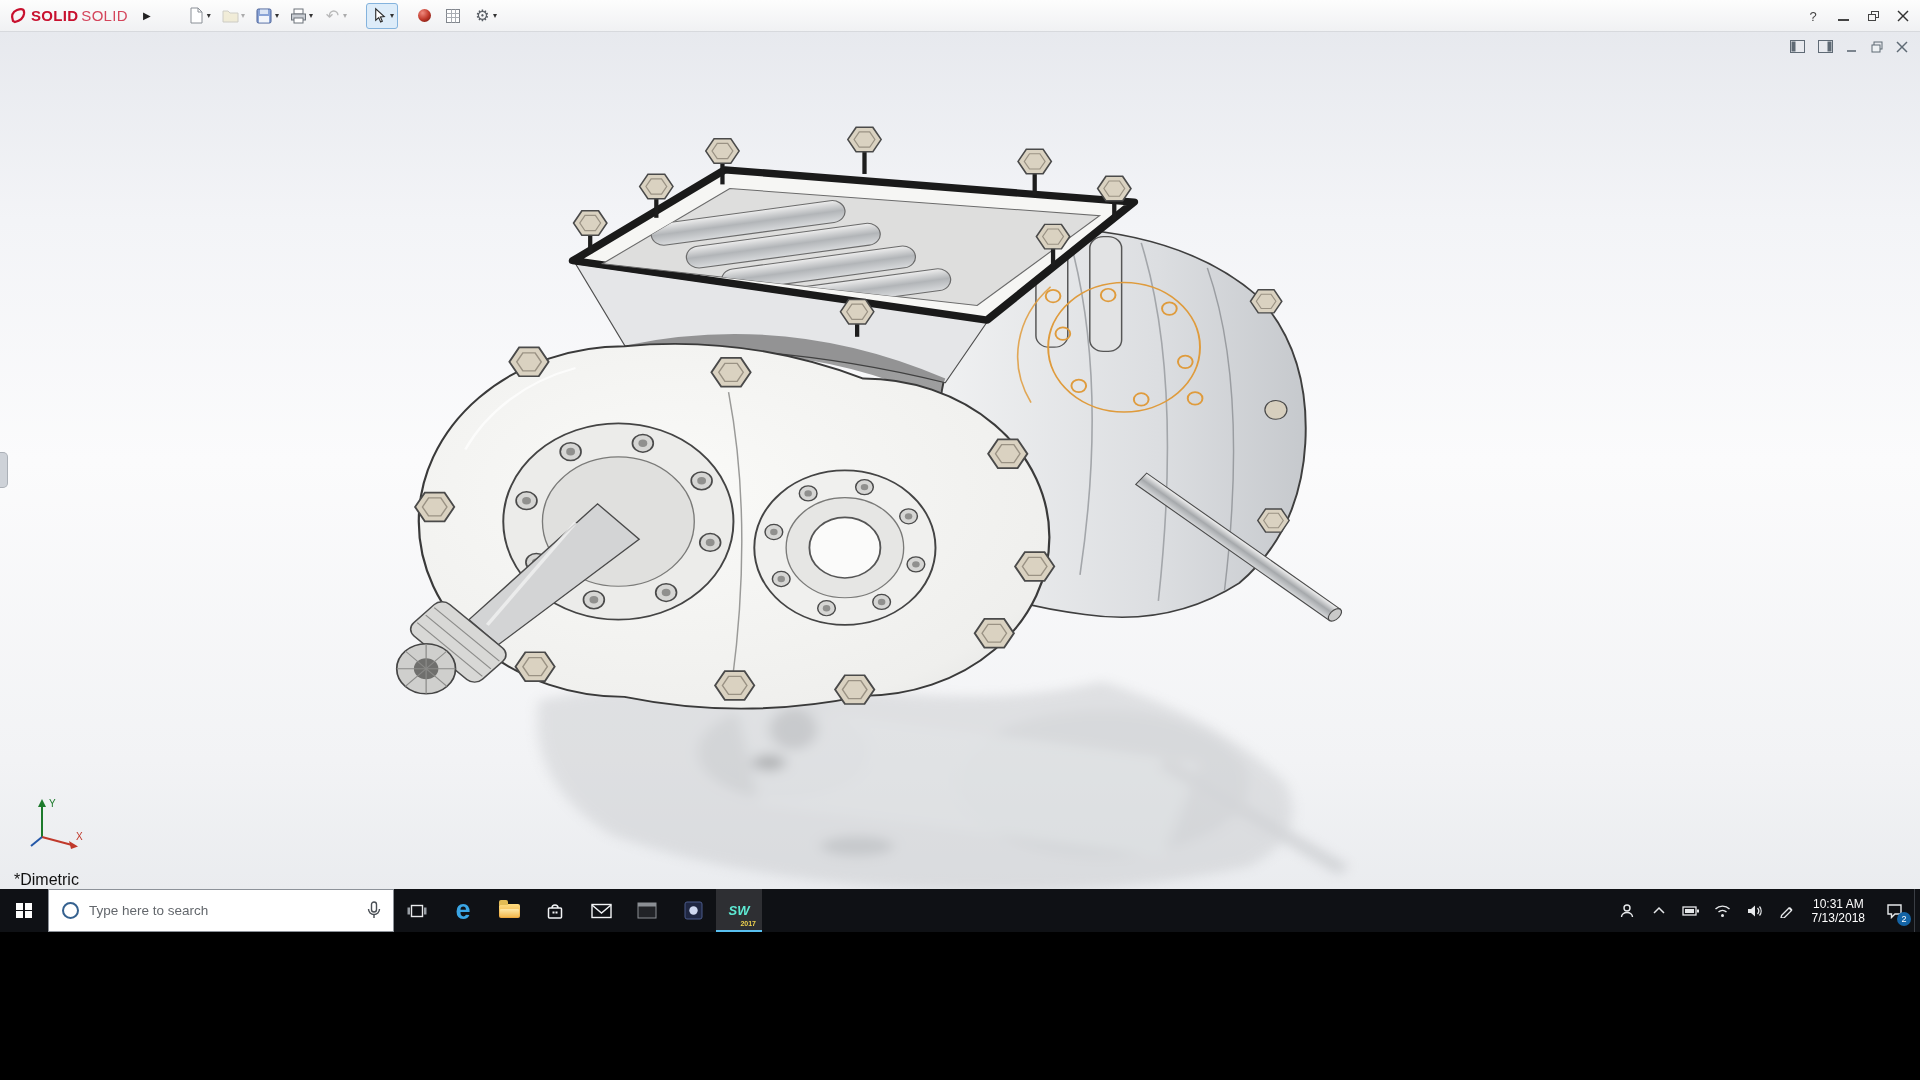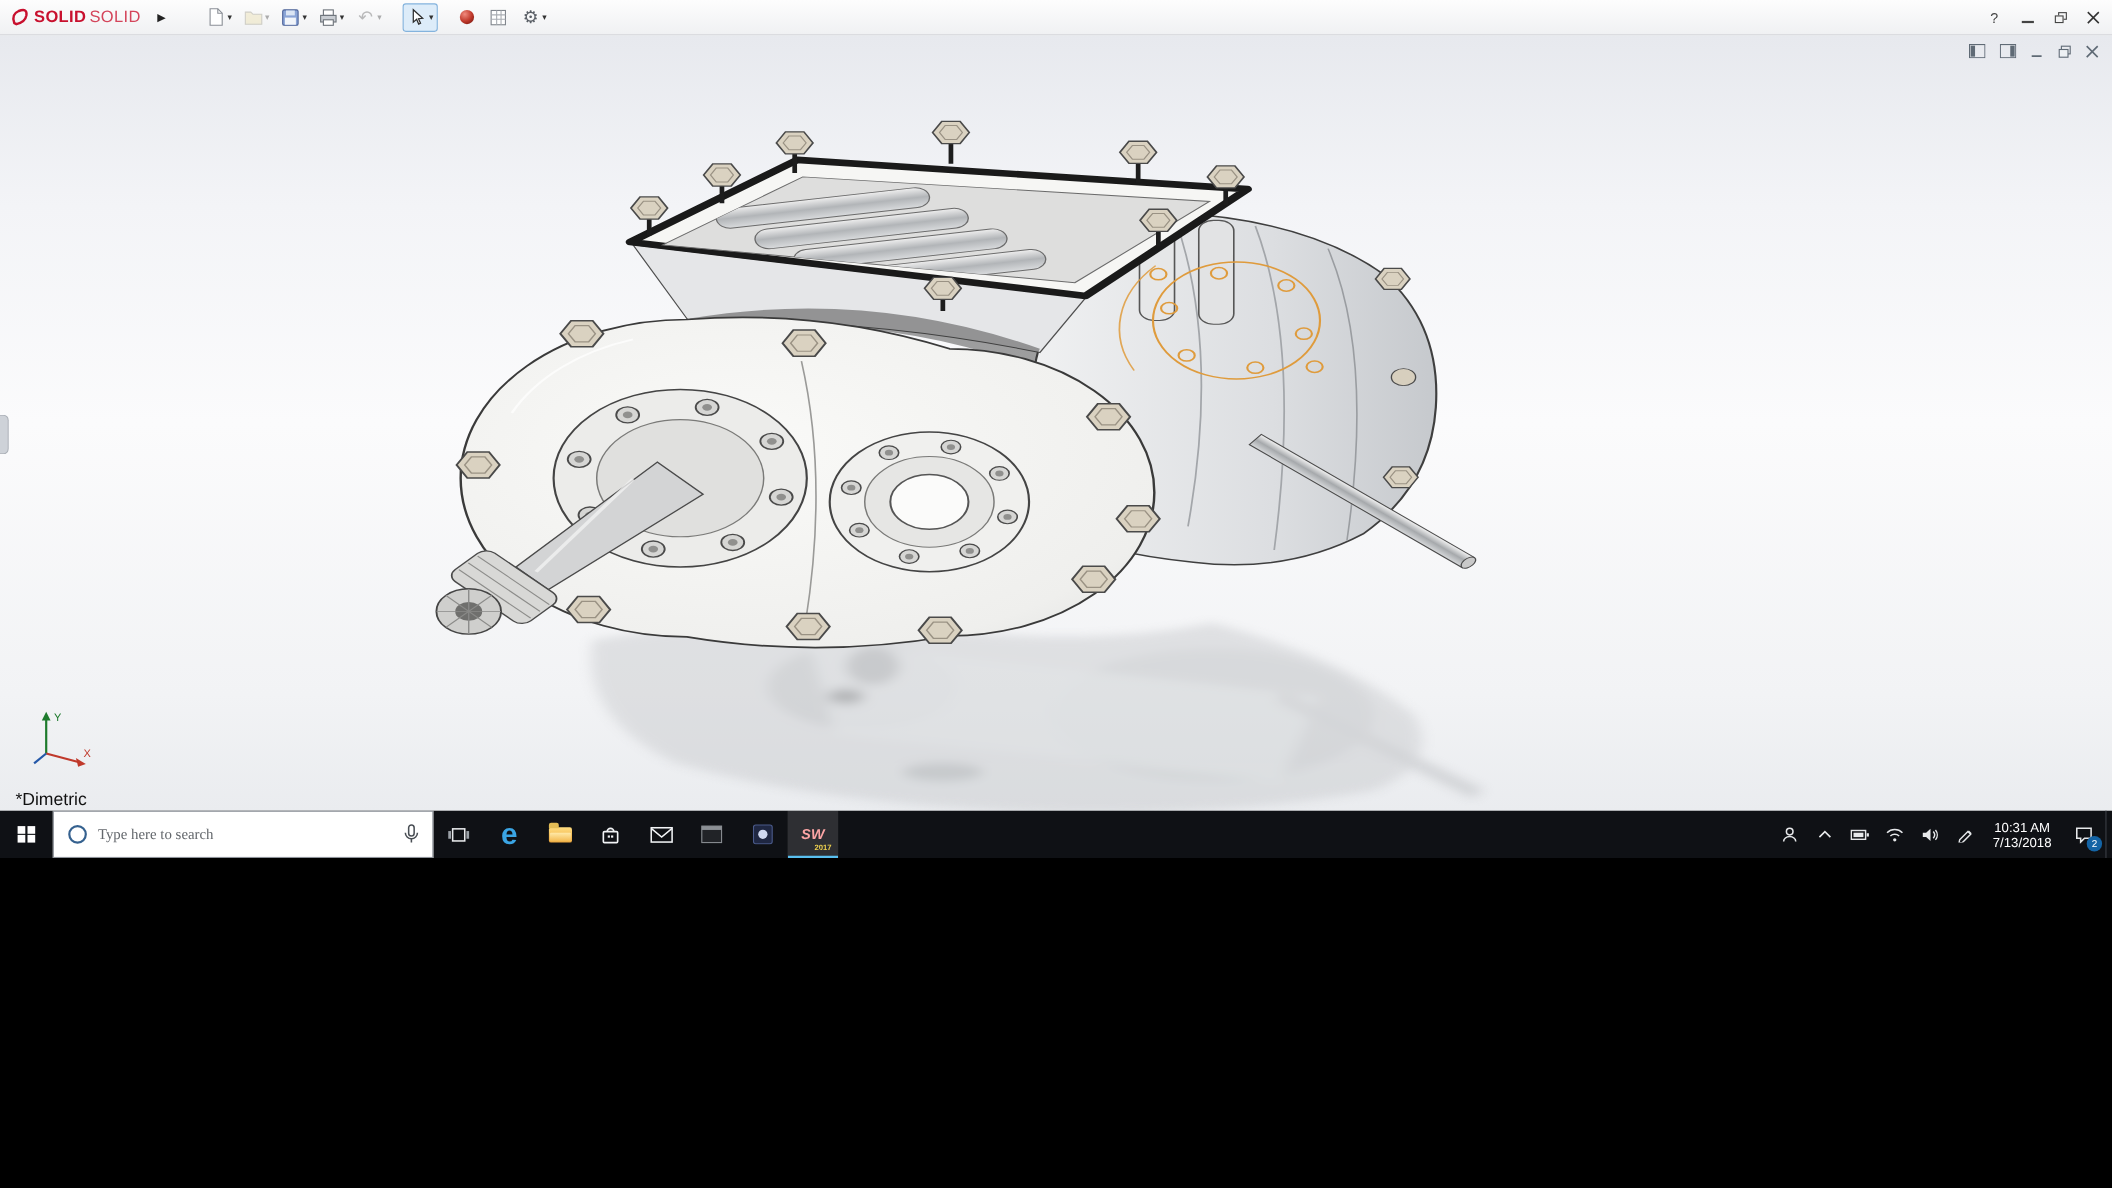--- a/index.html
+++ b/index.html
@@ -1,17 +1,17 @@
 <!DOCTYPE html>
 <html><head>
 <meta charset="utf-8">
 <style>
   * { box-sizing: border-box; margin: 0; padding: 0; }
   html,body { width:1920px; height:1080px; overflow:hidden; font-family:"Liberation Sans", sans-serif; background:#000; }
-  .app { position:relative; width:1920px; height:780px; background:#fff;border-radius:29px; }
+  .app { position:relative; width:1920px; height:932px; background:#fff; }
 
   
   .titlebar { position:absolute; top:0; left:0; right:0; height:32px;
     background:linear-gradient(#fdfdfd,#f0f1f3); border-bottom:1px solid #d7d9dd;
     display:flex; align-items:center; z-index:30; }
   .logo { display:flex; align-items:center; margin-left:8px; gap:3px; }
   .brand-solid { color:#c8102e; font-weight:bold; font-size:15px; letter-spacing:.3px; }
   .brand-works { color:#d4455b; font-size:15px; letter-spacing:.3px; }
   .expand-btn { margin-left:10px; font-size:10px; color:#222; width:18px; text-align:center; }
   .toolbar { display:flex; align-items:center; margin-left:28px; }
@@ -44,31 +44,31 @@
 
   
   .taskbar { position:absolute; bottom:0; left:0; right:0; height:43px; background:#0f1115;
     display:flex; align-items:stretch; z-index:40; }
   .start { width:48px; display:flex; align-items:center; justify-content:center; }
   .win-logo { display:grid; grid-template-columns:7px 7px; grid-template-rows:7px 7px; gap:1.5px; }
   .win-sq { background:#fefefe; }
   .search { width:346px; background:#ffffff; border:1px solid #8d9299; display:flex; align-items:center; }
   .cortana-ring { width:17px; height:17px; border:2.5px solid #35618f; border-radius:50%; margin:0 10px 0 13px; flex:none; }
   .search input { flex:1; border:none; outline:none; background:transparent; font-size:13.5px; color:#333;
-    font-family:Liberation Serif, serif; }
+    font-family:Liberation Sans, sans-serif; }
   .search input::placeholder { color:#63676c; }
   .mic { margin:0 12px; flex:none; }
   .tb-icon { width:46px; display:flex; align-items:center; justify-content:center; position:relative; }
   .tb-icon.active { background:rgba(255,255,255,.13); box-shadow:inset 0 -2px 0 #59c0f0; }
   .edge-e { font-size:27px; font-weight:bold; color:#3aa5e4; line-height:1; }
   .folder { width:21px; height:14px; background:linear-gradient(#ffdd80,#eda73d); border-radius:2px; position:relative; }
   .folder::before { content:""; position:absolute; top:-4px; left:0; width:9px; height:5px; background:#e3bc55; border-radius:2px 2px 0 0; }
   .folder::after { content:""; position:absolute; left:1px; right:1px; bottom:1px; height:8px; background:linear-gradient(#ffe9a8,#f3b94f); border-radius:1px; }
   .sw-btn { color:#d8414a; }
-  .sw-text { font-size:13px; font-weight:bold; font-style:italic; color:#fca5a5; }
+  .sw-text { font-size:13px; font-weight:bold; font-style:italic; color:#5eead4; }
   .sw-year { position:absolute; right:6px; bottom:5px; font-size:7px; color:#efd24f; font-weight:bold; }
   .tray { margin-left:auto; display:flex; align-items:stretch; }
   .tray-icon { width:32px; display:flex; align-items:center; justify-content:center; }
   .clock { display:flex; flex-direction:column; align-items:center; justify-content:center; color:#fff;
     font-size:12px; line-height:14px; padding:0 9px; }
   .notif { position:relative; width:40px; display:flex; align-items:center; justify-content:center; }
   .badge { position:absolute; right:3px; bottom:6px; width:14px; height:14px; background:#1464a5; color:#fff;
     border-radius:50%; font-size:9px; display:flex; align-items:center; justify-content:center; }
   .show-desktop { width:6px; border-left:1px solid #3a3e44; }
 </style>

